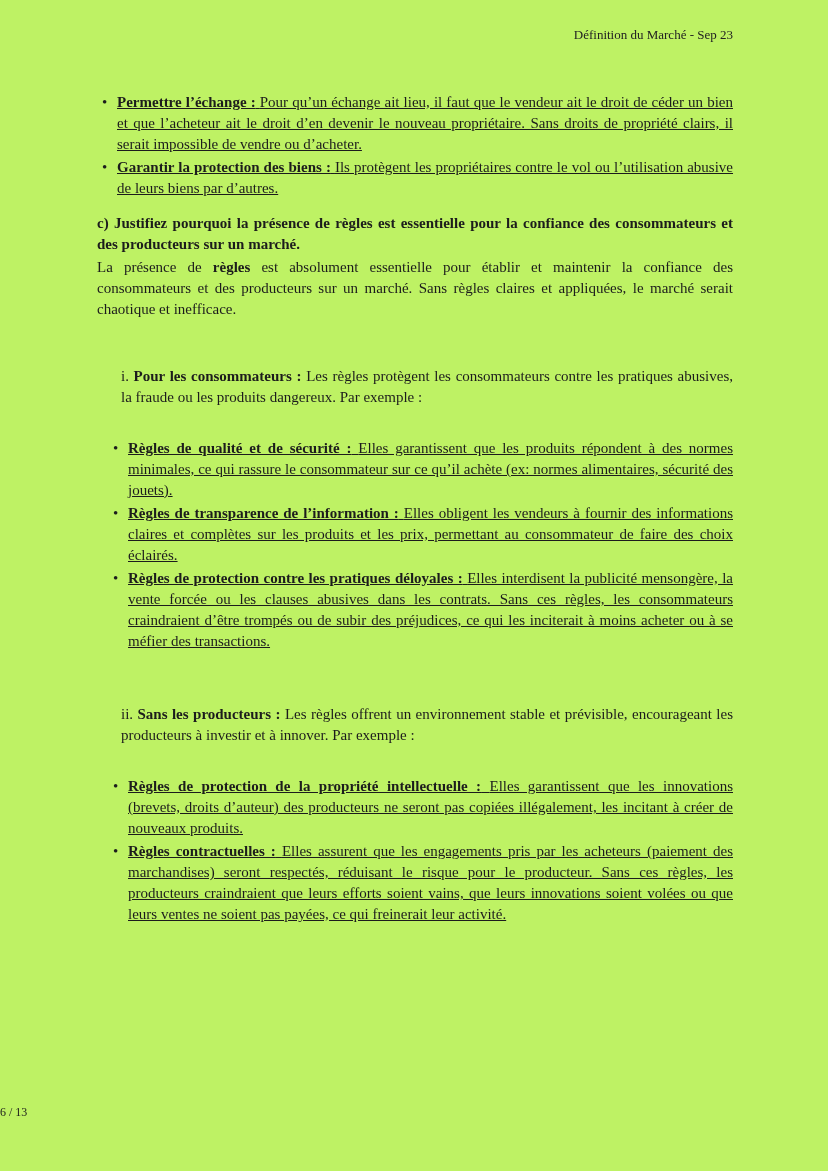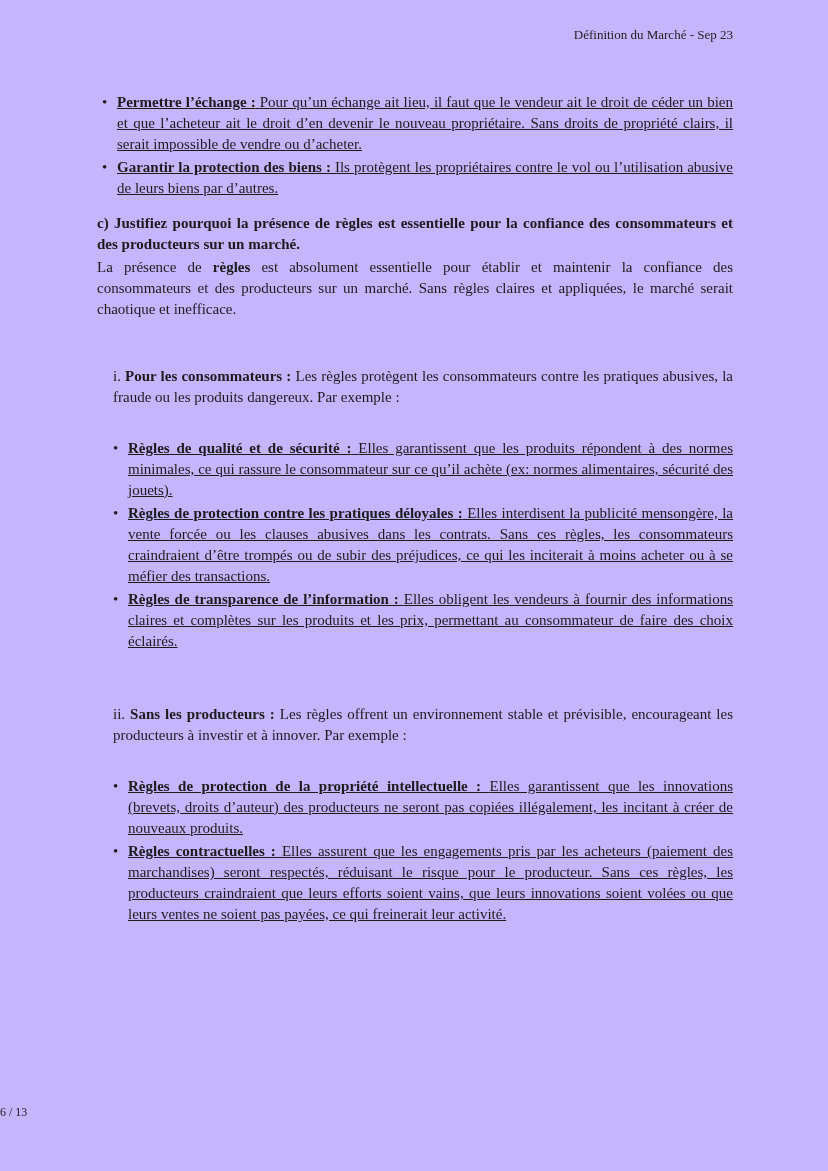--- a/index.html
+++ b/index.html
@@ -5,21 +5,21 @@
   * { box-sizing: border-box; }
   html, body {
     margin: 0;
     padding: 0;
     background: #ffffff;
   }
   .page {
     position: relative;
     width: 828px;
     height: 1171px;
-    background: #c4b5fd;
+    background: #bef264;
     font-family: "Liberation Serif", "DejaVu Serif", serif;
     color: #1c1c1c;
     font-size: 15px;
     line-height: 21px;
     overflow: hidden;
   }
   .doc-header {
     position: absolute;
     top: 24px;
     right: 95px;
@@ -42,21 +42,21 @@
   ul.outer-list > li::before {
     content: "\2022";
     position: absolute;
     left: 5px;
     top: 0;
   }
   .summary-para { margin-top: 28px; }
   .heading-c { margin-top: 14px; font-weight: bold; }
   .intro-c { margin-top: 2px; }
   .roman-section {
-    margin-left: 16px;
+    margin-left: 24px;
     text-align: justify;
   }
   .section-consumers { margin-top: 46px; }
   .section-producers { margin-top: 52px; }
   ul.inner-list {
     margin-left: 16px;
     margin-top: 30px;
   }
   ul.inner-list > li { padding-left: 15px; }
   ul.inner-list > li::before {
@@ -110,26 +110,26 @@
       <span class="b">Pour les consommateurs :</span>
       <span>Les règles protègent les consommateurs contre les pratiques abusives, la fraude ou les produits dangereux. Par exemple :</span>
     </p>
 
     <ul class="inner-list">
       <li>
         <span class="b">Règles de qualité et de sécurité :</span>
         <span>Elles garantissent que les produits répondent à des normes minimales, ce qui rassure le consommateur sur ce qu’il achète (ex: normes alimentaires, sécurité des jouets).</span>
       </li>
       <li>
+        <span class="b">Règles de transparence de l’information :</span>
+        <span>Elles obligent les vendeurs à fournir des informations claires et complètes sur les produits et les prix, permettant au consommateur de faire des choix éclairés.</span>
+      </li>
+      <li>
         <span class="b">Règles de protection contre les pratiques déloyales :</span>
         <span>Elles interdisent la publicité mensongère, la vente forcée ou les clauses abusives dans les contrats. Sans ces règles, les consommateurs craindraient d’être trompés ou de subir des préjudices, ce qui les inciterait à moins acheter ou à se méfier des transactions.</span>
-      </li>
-      <li>
-        <span class="b">Règles de transparence de l’information :</span>
-        <span>Elles obligent les vendeurs à fournir des informations claires et complètes sur les produits et les prix, permettant au consommateur de faire des choix éclairés.</span>
       </li>
     </ul>
 
     <p class="roman-section section-producers">
       <span>ii.</span>
       <span class="b">Sans les producteurs :</span>
       <span>Les règles offrent un environnement stable et prévisible, encourageant les producteurs à investir et à innover. Par exemple :</span>
     </p>
 
     <ul class="inner-list">

